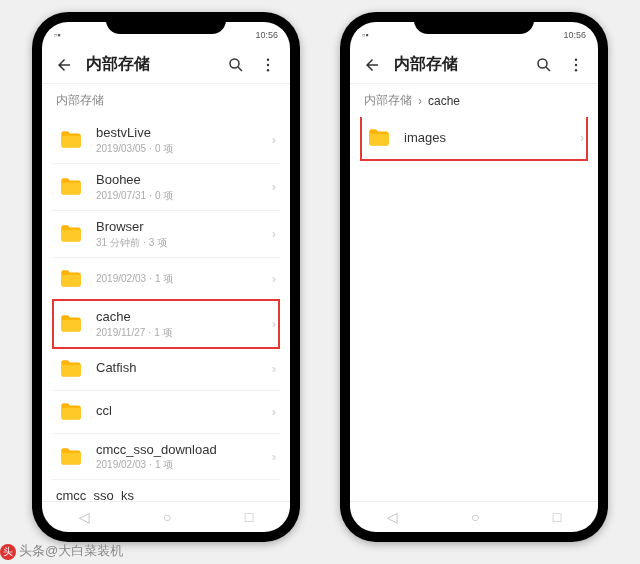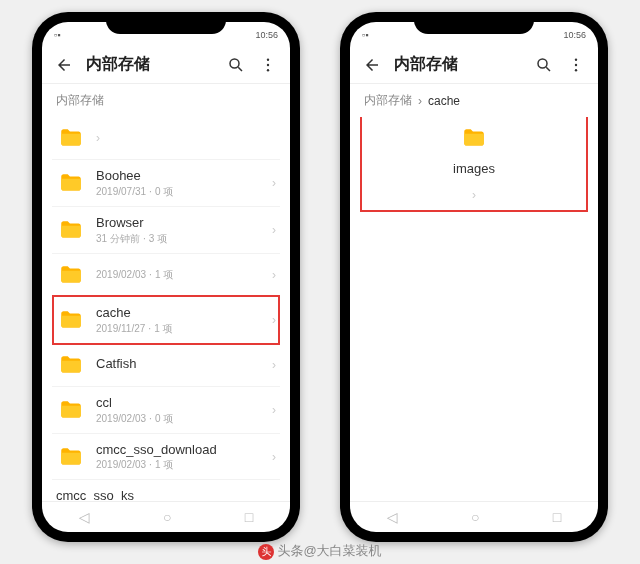--- a/index.html
+++ b/index.html
@@ -144,21 +144,21 @@
     color: #bbb;
   }
   .nav-bar span {
     font-size: 14px;
   }
   .footer-text {
     position: absolute;
     bottom: 4px;
     left: 0;
     right: 0;
-    text-align: center;
+    text-align: left;
     font-size: 13px;
     color: #888;
   }
   .footer-text .red {
     background: #d33;
     color: #fff;
     border-radius: 50%;
     width: 16px;
     height: 16px;
     display: inline-flex;
@@ -207,20 +207,24 @@
       </div>
       <div class="breadcrumb">
         <span>内部存储</span>
       </div>
       <div class="list" id="left-list">
           <div class="folder-row">
             <div class="folder-icon"><svg viewBox="0 0 24 24" width="30" height="26">
                 <path d="M3 6c0-1 1-2 2-2h4l2 2h8c1 0 2 1 2 2v9c0 1-1 2-2 2H5c-1 0-2-1-2-2V6z" fill="#ffb300"></path>
                 <path d="M3 8h18v9c0 1-1 2-2 2H5c-1 0-2-1-2-2V8z" fill="#ffca28"></path>
               </svg></div>
+            <div class="folder-info">
+              <div class="folder-name">bestvLive</div>
+              <div class="folder-meta">2019/03/05 · 0 项</div>
+            </div>
             <div class="chevron">›</div>
           </div>
           <div class="folder-row">
             <div class="folder-icon"><svg viewBox="0 0 24 24" width="30" height="26">
                 <path d="M3 6c0-1 1-2 2-2h4l2 2h8c1 0 2 1 2 2v9c0 1-1 2-2 2H5c-1 0-2-1-2-2V6z" fill="#ffb300"></path>
                 <path d="M3 8h18v9c0 1-1 2-2 2H5c-1 0-2-1-2-2V8z" fill="#ffca28"></path>
               </svg></div>
             <div class="folder-info">
               <div class="folder-name">Boohee</div>
               <div class="folder-meta">2019/07/31 · 0 项</div>
@@ -270,21 +274,20 @@
             </div>
             <div class="chevron">›</div>
           </div>
           <div class="folder-row">
             <div class="folder-icon"><svg viewBox="0 0 24 24" width="30" height="26">
                 <path d="M3 6c0-1 1-2 2-2h4l2 2h8c1 0 2 1 2 2v9c0 1-1 2-2 2H5c-1 0-2-1-2-2V6z" fill="#ffb300"></path>
                 <path d="M3 8h18v9c0 1-1 2-2 2H5c-1 0-2-1-2-2V8z" fill="#ffca28"></path>
               </svg></div>
             <div class="folder-info">
               <div class="folder-name">ccl</div>
-              <div class="folder-meta">2019/02/03 · 0 项</div>
             </div>
             <div class="chevron">›</div>
           </div>
           <div class="folder-row">
             <div class="folder-icon"><svg viewBox="0 0 24 24" width="30" height="26">
                 <path d="M3 6c0-1 1-2 2-2h4l2 2h8c1 0 2 1 2 2v9c0 1-1 2-2 2H5c-1 0-2-1-2-2V6z" fill="#ffb300"></path>
                 <path d="M3 8h18v9c0 1-1 2-2 2H5c-1 0-2-1-2-2V8z" fill="#ffca28"></path>
               </svg></div>
             <div class="folder-info">
               <div class="folder-name">cmcc_sso_download</div>
@@ -337,21 +340,21 @@
               <circle cx="12" cy="19" r="1.6" fill="#333"></circle>
             </svg>
         </span>
       </div>
       <div class="breadcrumb">
         <span>内部存储</span>
         <span>›</span>
         <span class="current">cache</span>
       </div>
       <div class="list" id="right-list">
-          <div class="folder-row" style="position: relative; flex-direction: column;">
+          <div class="folder-row" style="position: relative;">
             <div class="folder-icon"><svg viewBox="0 0 24 24" width="30" height="26">
                 <path d="M3 6c0-1 1-2 2-2h4l2 2h8c1 0 2 1 2 2v9c0 1-1 2-2 2H5c-1 0-2-1-2-2V6z" fill="#ffb300"></path>
                 <path d="M3 8h18v9c0 1-1 2-2 2H5c-1 0-2-1-2-2V8z" fill="#ffca28"></path>
               </svg></div>
             <div class="folder-info">
               <div class="folder-name">images</div>
             </div>
             <div class="chevron">›</div>
             <div class="highlight-box" style="inset: -2px 0px;"></div>
           </div>

